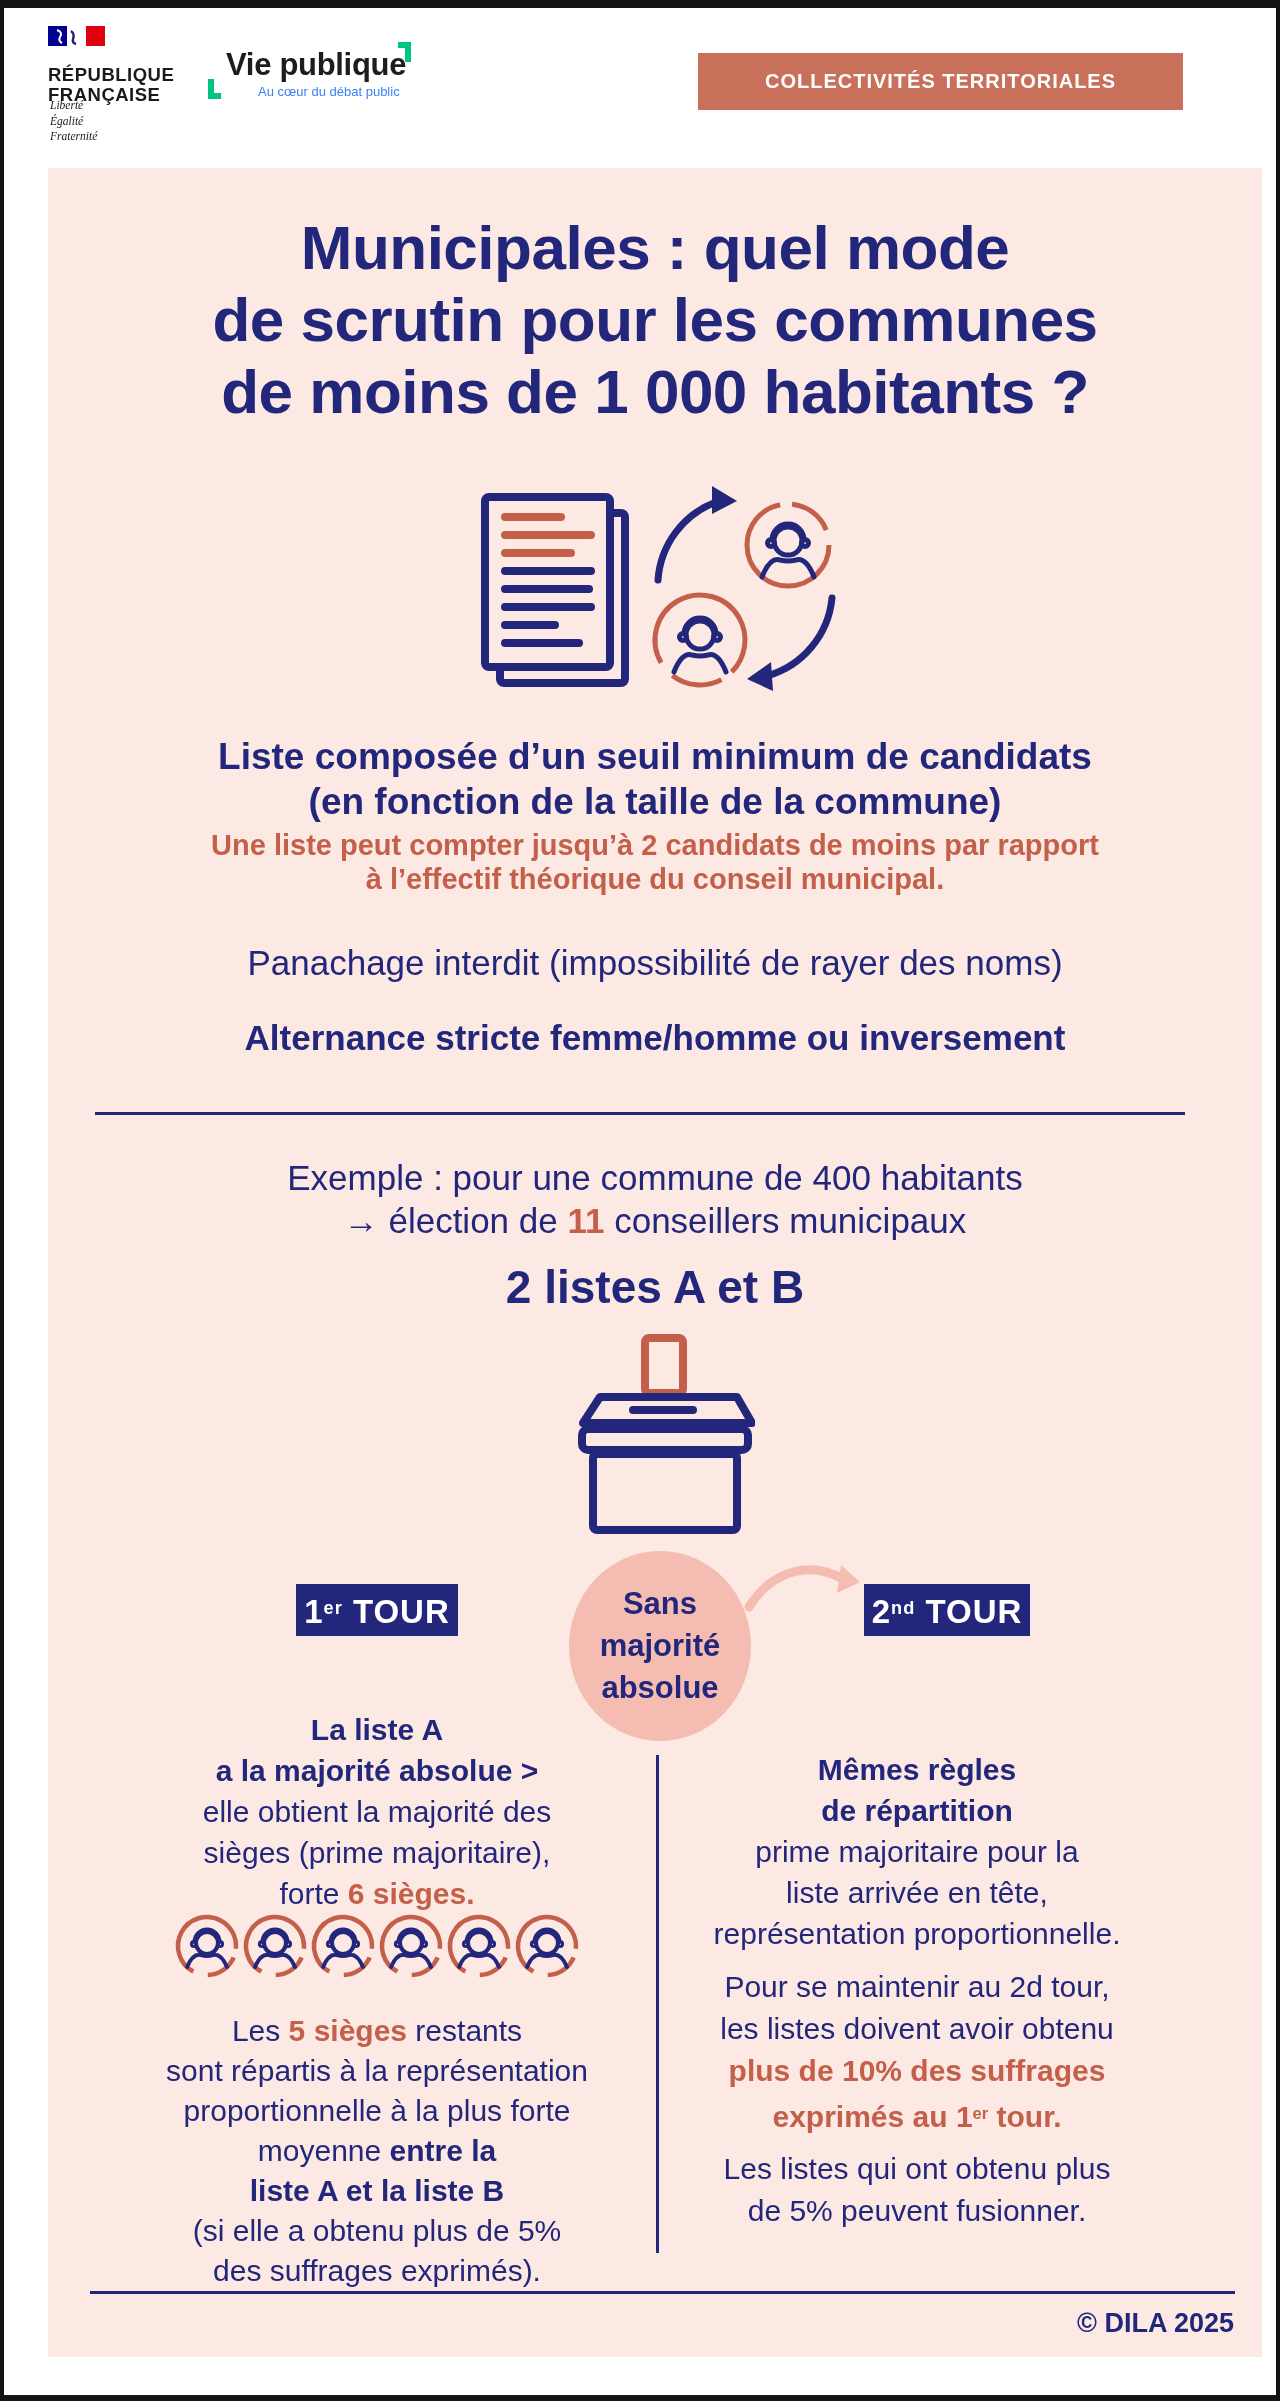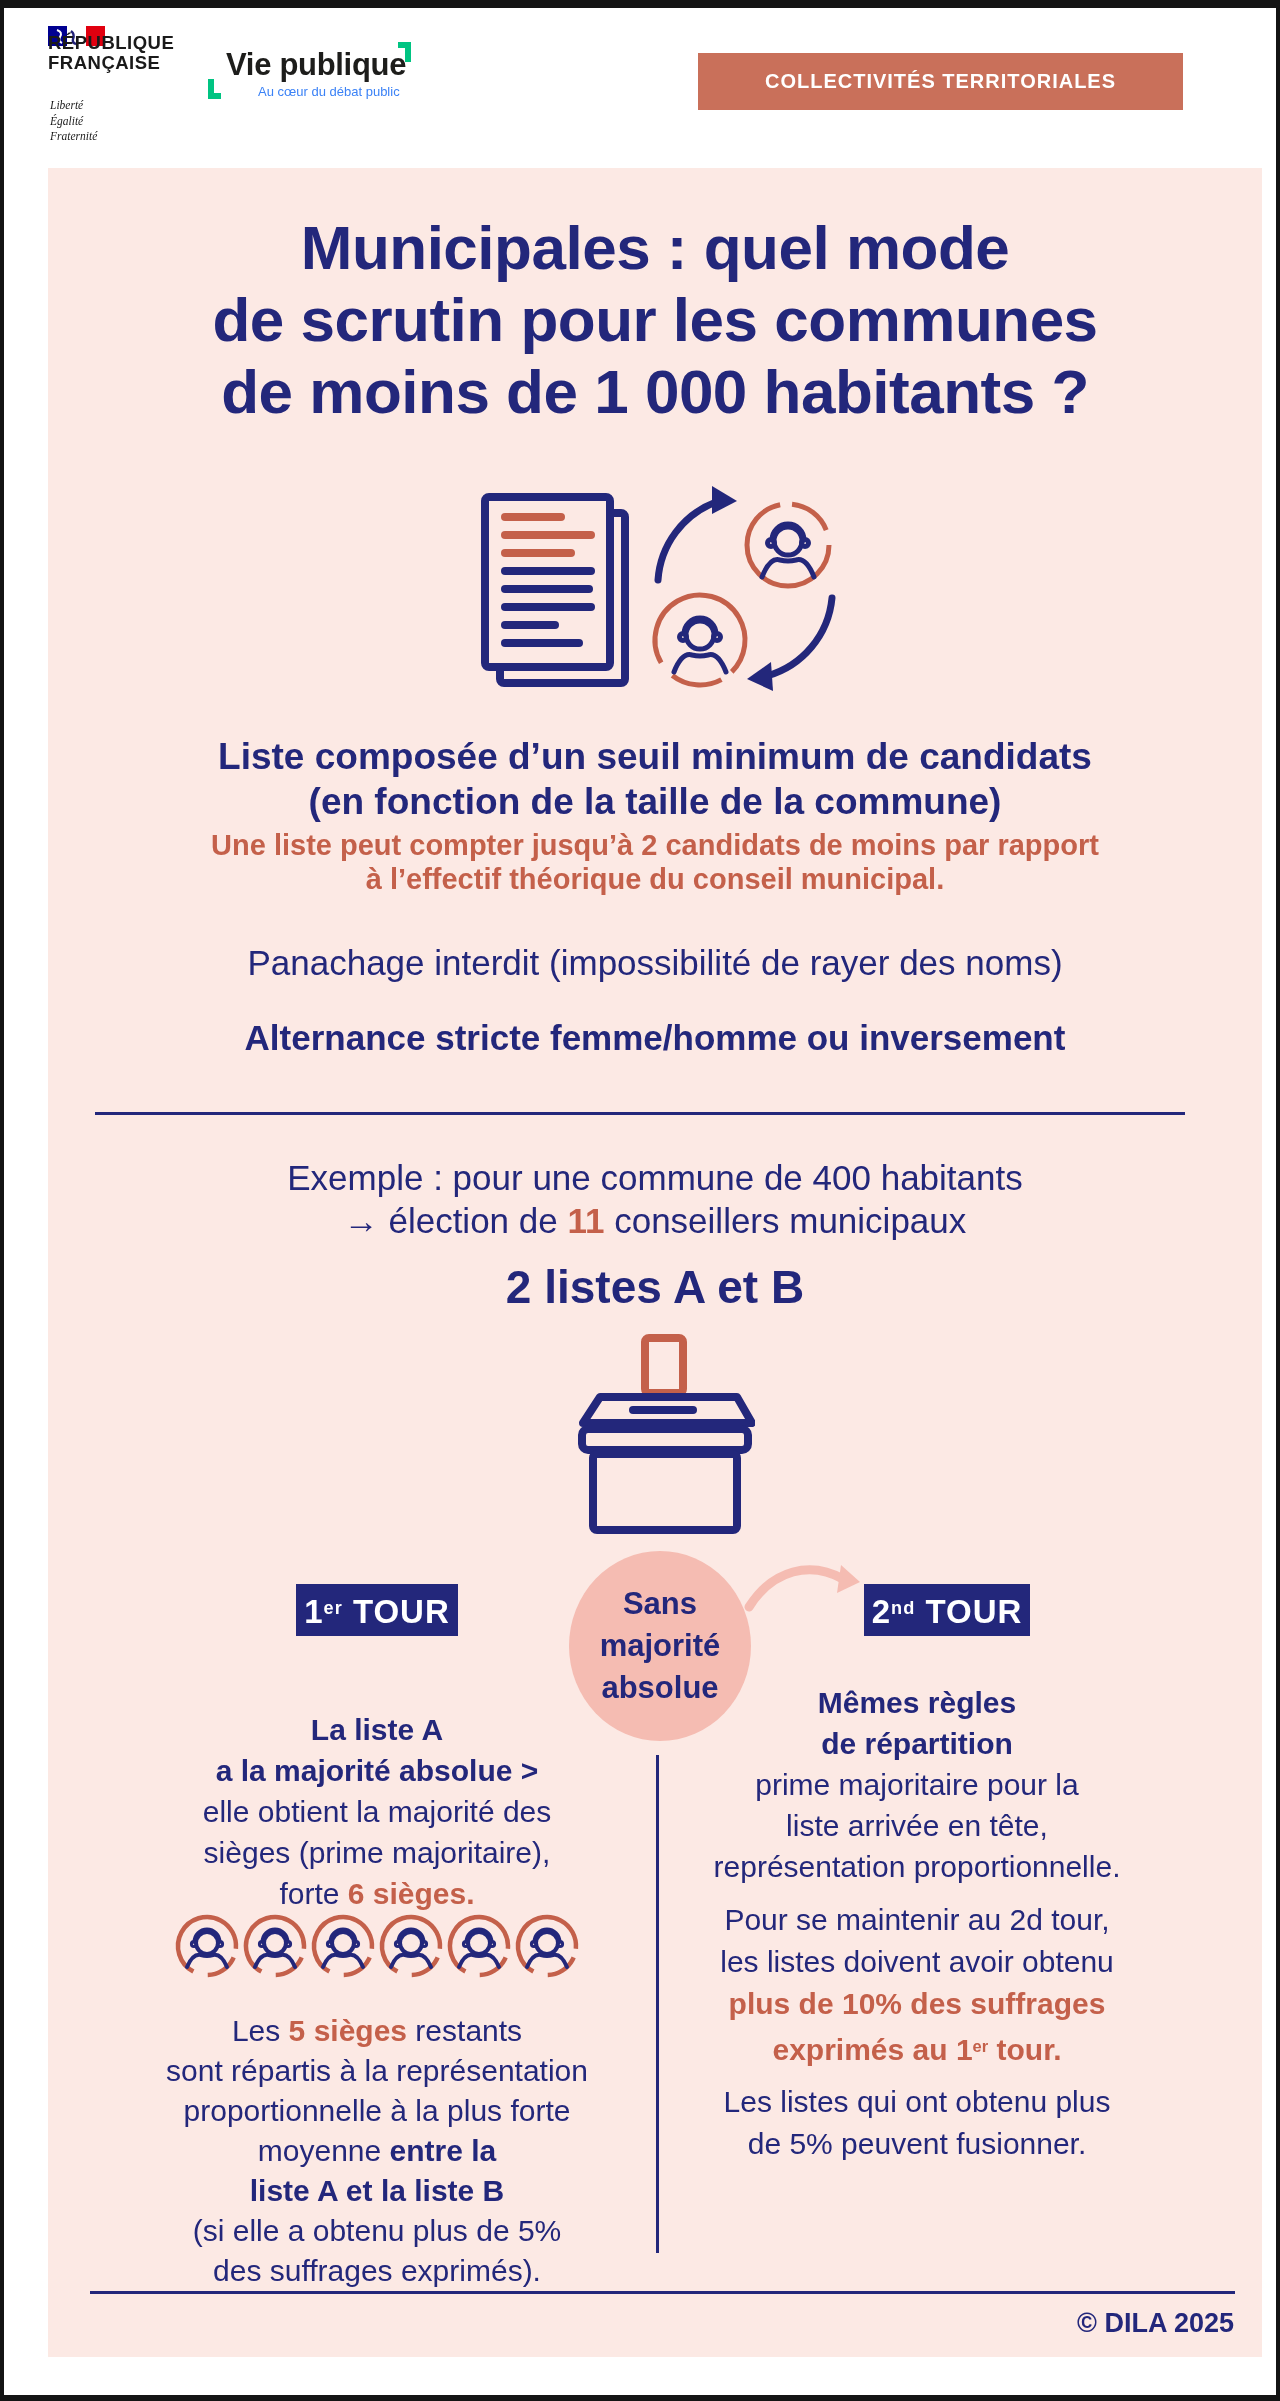--- a/index.html
+++ b/index.html
@@ -15,21 +15,21 @@
   }
   *{margin:0;padding:0;box-sizing:border-box}
   html,body{background:#9a9a9a}
   .page{
     position:relative;width:1280px;height:2401px;background:#ffffff;
     font-family:"Liberation Sans",sans-serif;overflow:hidden;margin:0 auto;
   }
   .frame{position:absolute;inset:0;border:solid #141414;border-width:8px 4px 6px 4px;pointer-events:none;z-index:60}
 
   
-  .rf-name{position:absolute;left:48px;top:33px;font-size:18.5px;line-height:20px;font-weight:800;letter-spacing:.5px;color:#1a1a1a}
+  .rf-name{position:absolute;left:48px;top:65px;font-size:18.5px;line-height:20px;font-weight:800;letter-spacing:.5px;color:#1a1a1a}
   .rf-motto{position:absolute;left:50px;top:98px;font-family:"Liberation Serif",serif;font-style:italic;font-size:11.5px;line-height:15.5px;color:#1a1a1a}
   .vp-name{position:absolute;left:226px;top:47px;font-size:31px;font-weight:700;letter-spacing:-.3px;color:#1d1d1b}
   .vp-tagline{position:absolute;left:258px;top:84px;font-size:13px;color:#3b82f6}
   .vp-br-bl{position:absolute;left:208px;top:79px;width:13px;height:20px;border-left:6px solid var(--green);border-bottom:6px solid var(--green)}
   .vp-br-tr{position:absolute;left:398px;top:42px;width:13px;height:20px;border-right:6px solid var(--green);border-top:6px solid var(--green)}
   .topic-badge{
     position:absolute;left:698px;top:53px;width:485px;height:57px;background:var(--badge-terra);
     color:#fff;font-size:20px;font-weight:700;letter-spacing:1px;line-height:57px;text-align:center;
   }
 
@@ -57,21 +57,21 @@
   .round-col.right{left:609px}
   .round-badge{
     display:inline-block;background:var(--navy);color:#fff;font-size:33px;line-height:34px;
     font-weight:700;letter-spacing:1px;padding:7px 8px;margin-top:21px;
   }
   .round-col.right .round-badge{position:relative;left:30px}
   .blk1-left{margin-top:73px}
   .seats-row{margin-top:-2px;display:flex;justify-content:center}
   .seats-row svg{display:block}
   .blk2-left{margin-top:31px;line-height:40px}
-  .para1-right{margin-top:46px}
+  .para1-right{margin-top:113px}
   .para2-right{margin-top:12px;line-height:42px}
   .para3-right{margin-top:10px;line-height:42px}
 
   .seg-r{font-weight:inherit}
   .seg-b{font-weight:700}
   .seg-t{font-weight:700;color:var(--terra)}
   .seg-sup{font-size:.55em;vertical-align:.5em}
   .seg-bsup{font-size:.55em;vertical-align:.5em;font-weight:700}
   .seg-tsup{font-size:.55em;vertical-align:.5em;font-weight:700;color:var(--terra)}
 

